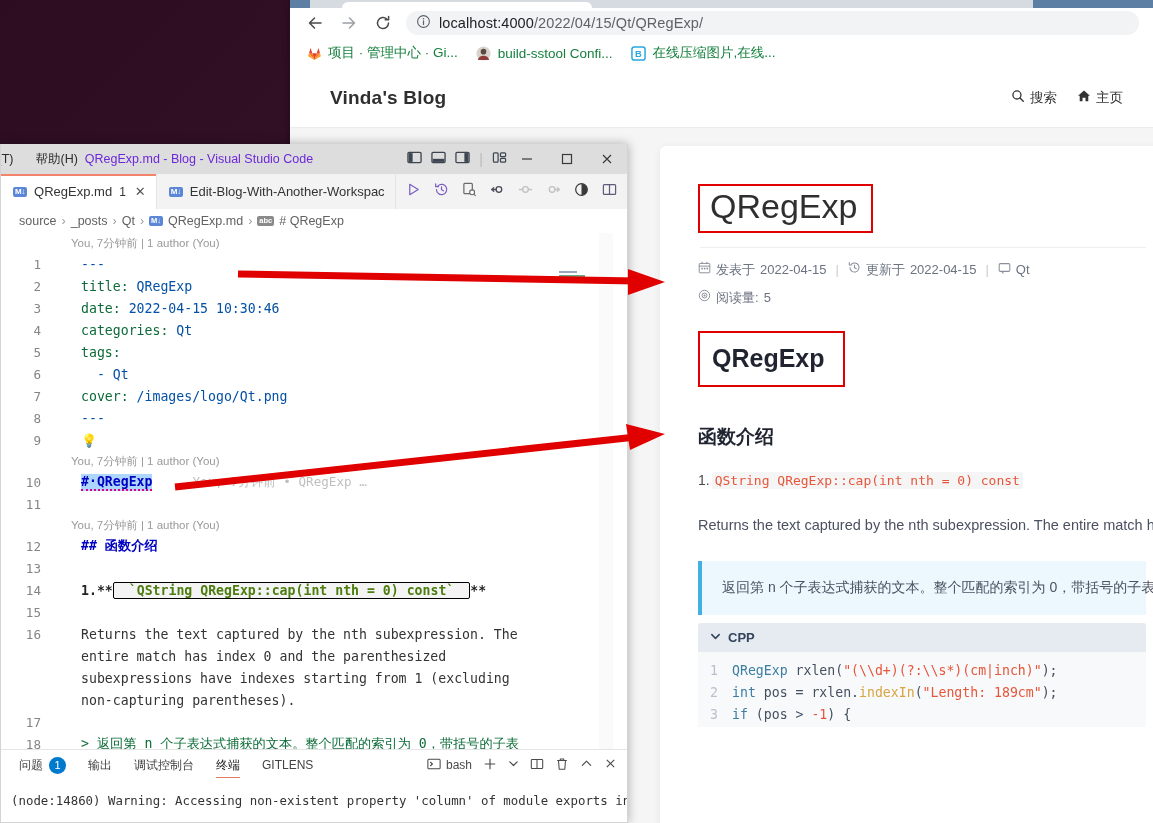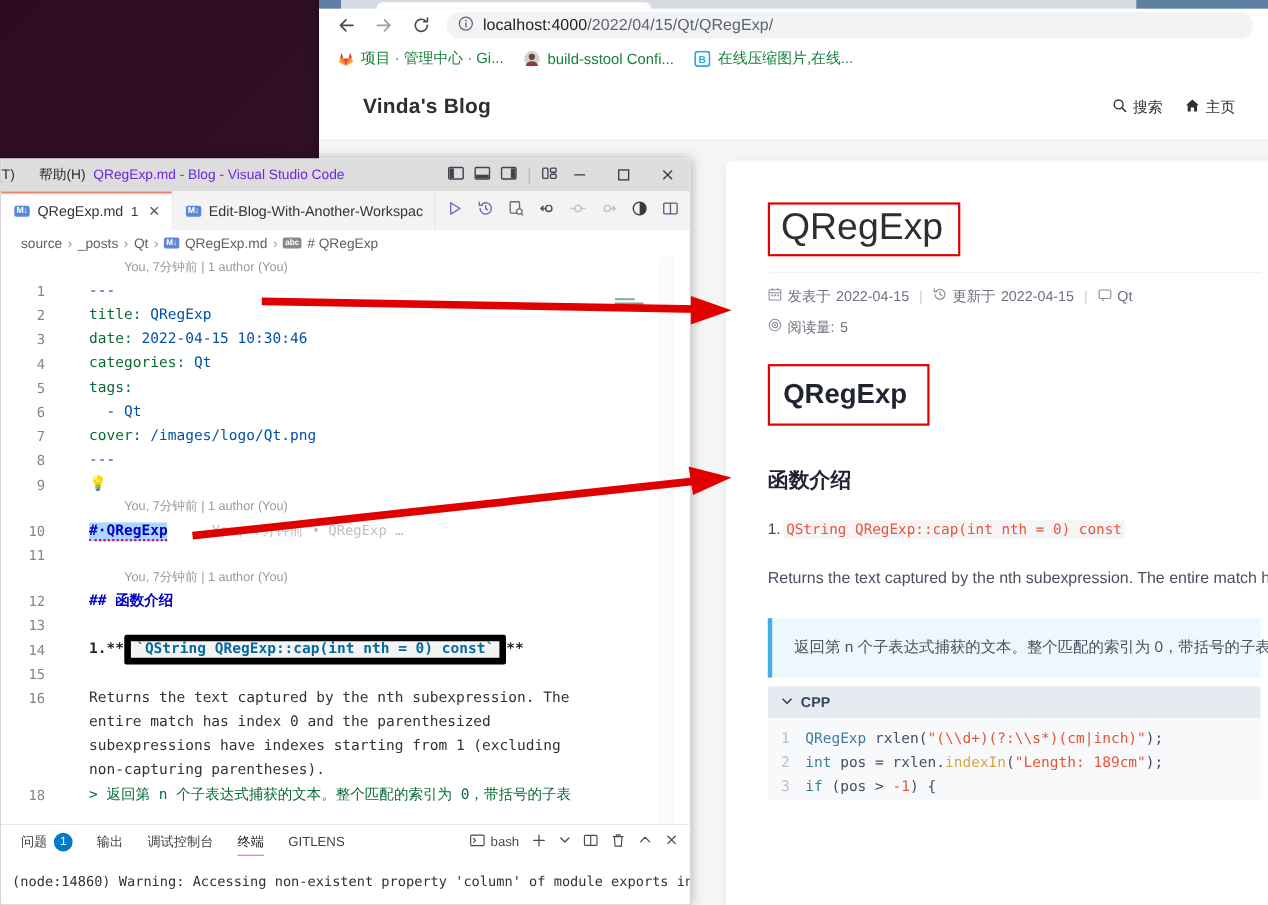--- a/index.html
+++ b/index.html
@@ -201,31 +201,31 @@
   #vs-breadcrumb .chev { color:#9a9a9a; }
   .bc-icon { background:#5b87d6; color:#fff; font-size:7.5px; font-weight:bold; border-radius:2px; padding:1px 2px; line-height:1; }
   .bc-icon.sym { background:#8a8a8a; }
 
   #vs-editor {
     position:relative; background:#fff; height:516px; overflow:hidden;
     font-family:"DejaVu Sans Mono", monospace; font-size:13.2px;
   }
   .codelens {
     color:#999; font-size:11.5px; font-family:"Liberation Sans", sans-serif;
-    padding-left:112px; height:20px; line-height:20px; white-space:nowrap;
+    padding-left:70px; height:20px; line-height:20px; white-space:nowrap;
   }
   .erow { display:flex; height:22px; align-items:center; white-space:nowrap; }
   .erow .gutter { width:52px; text-align:right; padding-right:12px; color:#858585; flex:none; font-size:12.6px; }
   .erow .etext { padding-left:28px; color:#333; }
   .c-dash { color:#0451a5; }
   .c-key { color:#0b6b37; }
   .c-val { color:#0451a5; }
   .c-head { color:#0000c0; font-weight:bold; }
   .c-text { color:#333; }
-  .c-code { background:#f4f4f4; border:6px solid #000000; border-radius:2px; padding:0 5px; font-weight:bold; color:#0369a1; }
+  .c-code { background:#f4f4f4; border:1px solid #000000; border-radius:2px; padding:0 15px; font-weight:bold; color:#4d7c0f; }
   .c-bold { font-weight:bold; color:#222; }
   .sel { background:#add6ff; color:#0000c0; font-weight:bold; }
   .squiggle { border-bottom:2px dotted #d08; }
   .blame { color:#bfbfbf; font-size:12.6px; padding-left:40px; }
 
   #minimap {
     position:absolute; right:14px; top:0; width:60px; bottom:0; background:#fff;
   }
   #minimap .mm-line { position:absolute; height:2px; }
   #mm-slider { position:absolute; right:0; top:0; width:14px; bottom:0; background:#fafafa; }
@@ -674,20 +674,24 @@
         </div>
         <div class="erow">
           <span class="gutter"></span>
           <span class="etext"><span class="c-text">subexpressions have indexes starting from 1 (excluding</span></span>
         </div>
         <div class="erow">
           <span class="gutter"></span>
           <span class="etext"><span class="c-text">non-capturing parentheses).</span></span>
         </div>
         <div class="erow">
+          <span class="gutter">17</span>
+          <span class="etext"></span>
+        </div>
+        <div class="erow">
           <span class="gutter">18</span>
           <span class="etext"><span class="c-key">&gt; 返回第 n 个子表达式捕获的文本。整个匹配的索引为 0，带括号的子表</span></span>
         </div>
       </div>
     <div id="minimap">
       <div class="mm-line" style="left:6px;top:38px;width:18px;background:#9ab;"></div>
       <div class="mm-line" style="left:6px;top:42px;width:26px;background:#6a8;"></div>
       <div class="mm-line" style="left:6px;top:46px;width:22px;background:#c93;"></div>
       <div id="mm-slider"></div>
     </div>

